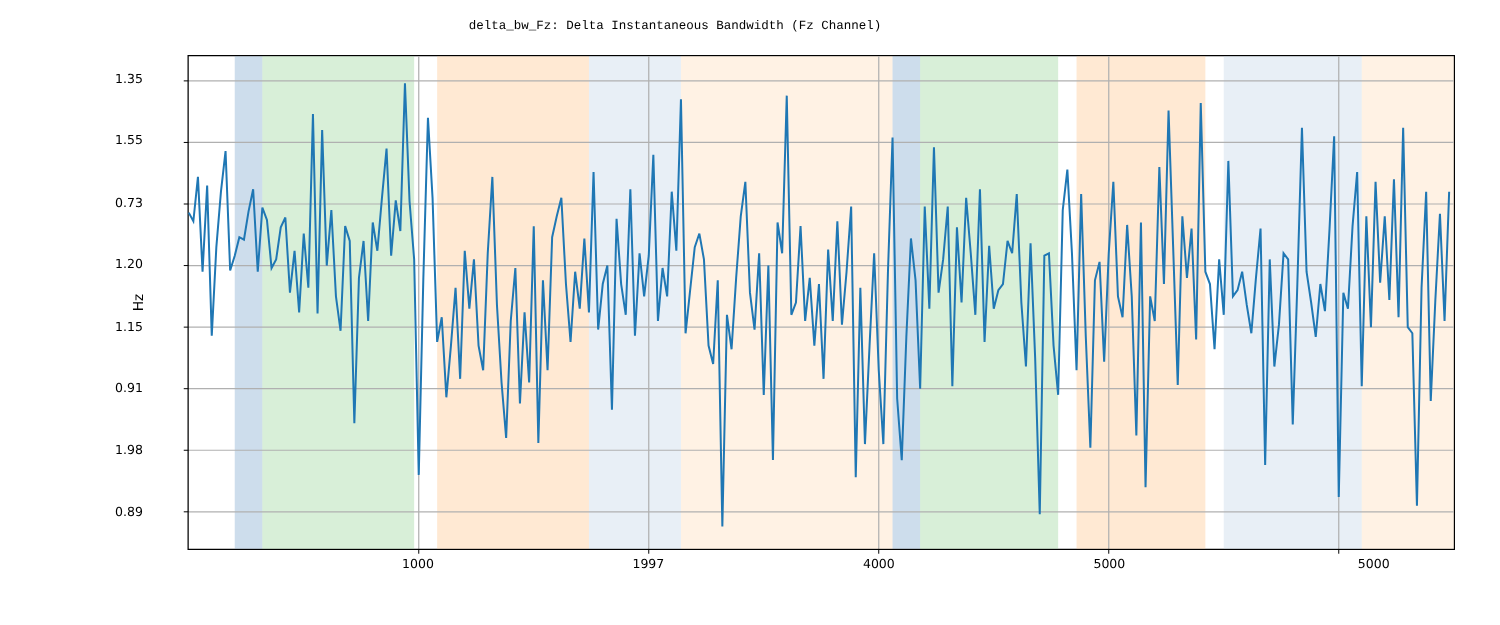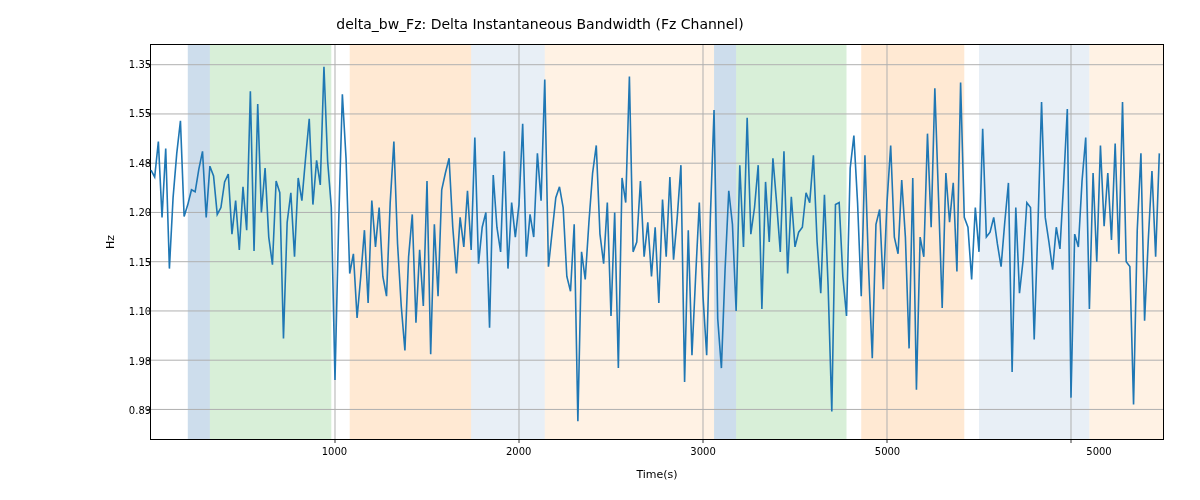--- a/index.html
+++ b/index.html
@@ -16,21 +16,22 @@
     position: relative;
     width: 1200px;
     height: 500px;
   }
   .title {
     position: absolute;
     left: 0;
     width: 1080px;
     top: 16px;
     text-align: center;
-    font-size: 14px;
+    font-size: 10px;
+    font-family: Liberation Mono, monospace;
   }
   .plot-area {
     position: absolute;
     left: 150px;   
     top: 44px;     
     width: 1014px;
     height: 396px;
     border: 1px solid #000;
     box-sizing: border-box;
     overflow: visible;
@@ -55,21 +56,21 @@
     font-size: 11px;
     
     translate: 0 396px;
   }
   .ticklabel {
     position: absolute;
     font-size: 10px;
     color: #000;
   }
   .xtick { top: 446px; transform: translateX(-50%); }
-  .ytick { text-align: center; width: 40px; left: 120px; transform: translateY(-50%); }
+  .ytick { text-align: left; width: 40px; left: 92px; transform: translateY(-50%); }
   svg.plot-svg {
     position: absolute;
     left: 0; top: 0;
     width: 100%; height: 100%;
     overflow: visible;
   }
   .region { opacity: 0.35; }
   .region.blue   { fill: #6f9fc8; }
   .region.green  { fill: #8fd08f; }
   .region.orange { fill: #ffbf80; }
@@ -130,30 +131,29 @@
           <line class="tickmark" x1="0" x2="-4" y1="217.80000000000013" y2="217.80000000000013"></line>
           <line class="tickmark" x1="0" x2="-4" y1="168.3000000000001" y2="168.3000000000001"></line>
           <line class="tickmark" x1="0" x2="-4" y1="118.80000000000007" y2="118.80000000000007"></line>
           <line class="tickmark" x1="0" x2="-4" y1="69.30000000000001" y2="69.30000000000001"></line>
           <line class="tickmark" x1="0" x2="-4" y1="19.80000000000001" y2="19.80000000000001"></line>
         </g>
     </svg>
   </div>
 
   <div class="ticklabel xtick" style="left:334.4px">1000</div>
-  <div class="ticklabel xtick" style="left:518.7px">2000</div>
-  <div class="ticklabel xtick" style="left:703.1px">3000</div>
+  <div class="ticklabel xtick" style="left:518.7px">1997</div>
+  <div class="ticklabel xtick" style="left:703.1px">4000</div>
   <div class="ticklabel xtick" style="left:887.5px">5000</div>
   <div class="ticklabel xtick" style="left:1099px">5000</div>
 
   <div class="ticklabel ytick" style="top:410.3px">0.89</div>
   <div class="ticklabel ytick" style="top:360.8px">1.98</div>
-  <div class="ticklabel ytick" style="top:311.3px">1.10</div>
+  <div class="ticklabel ytick" style="top:311.3px">0.91</div>
   <div class="ticklabel ytick" style="top:261.8px">1.15</div>
   <div class="ticklabel ytick" style="top:212.3px">1.20</div>
-  <div class="ticklabel ytick" style="top:162.8px">1.48</div>
+  <div class="ticklabel ytick" style="top:162.8px">0.73</div>
   <div class="ticklabel ytick" style="top:113.3px">1.55</div>
   <div class="ticklabel ytick" style="top:63.8px">1.35</div>
 
-  <div class="xlabel">Time(s)</div>
   <div class="ylabel">Hz</div>
 
 </div>
 
 </body></html>

